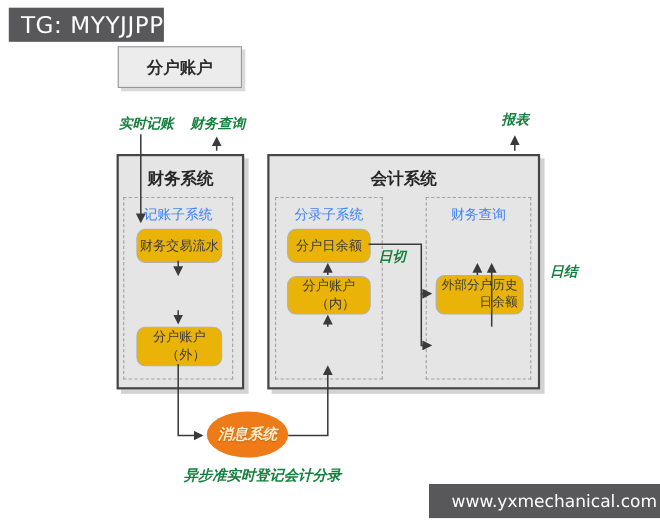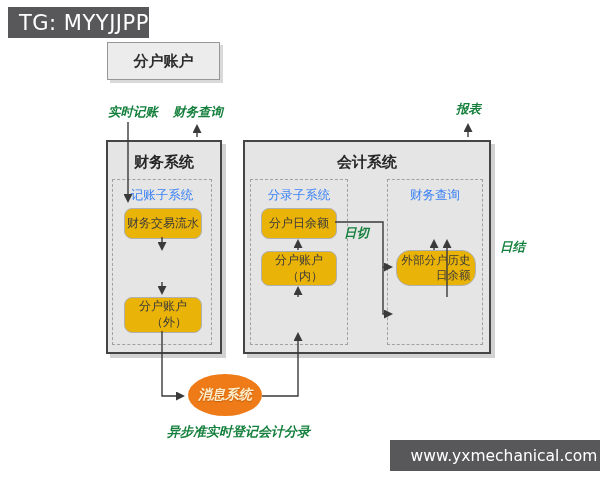--- a/index.html
+++ b/index.html
@@ -89,21 +89,21 @@
   <div class="abs dashbox dash-entry">
     <div class="dashtitle">分录子系统</div>
   </div>
   <div class="abs node" style="left:261px;top:208px;width:74px;height:29px;">分户日余额</div>
   <div class="abs node" style="left:261px;top:251px;width:74px;height:33px;">分户账户
 （内）</div>
 
   <div class="abs dashbox dash-dayend">
     <div class="dashtitle">财务查询</div>
   </div>
-  <div class="abs node" style="left:396px;top:250px;width:78px;height:34px;font-size:11.5px;border-radius:14px;">外部分户历史
+  <div class="abs node" style="left:396px;top:250px;width:78px;height:34px;font-size:11.5px;">外部分户历史
 日余额</div>
 
   <div class="abs redlbl" style="left:344px;top:225px;">日切</div>
   <div class="abs redlbl" style="left:452px;top:239px;margin-left:48px;">日结</div>
 
   <div class="abs ellipse">消息系统</div>
 
   <div class="abs redlbl" style="left:167px;top:423px;font-size:13px;">异步准实时登记会计分录</div>
 
   <div class="abs graybar footer-bar">www.yxmechanical.com</div>

